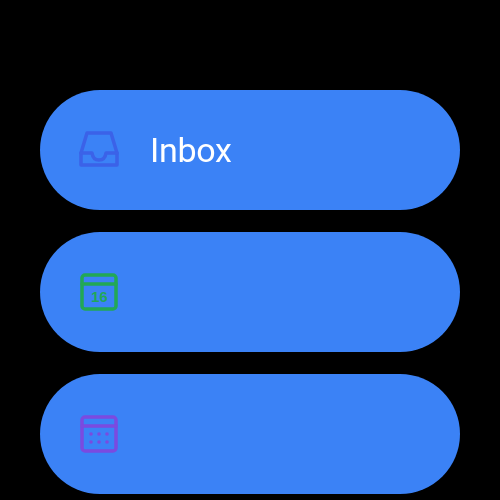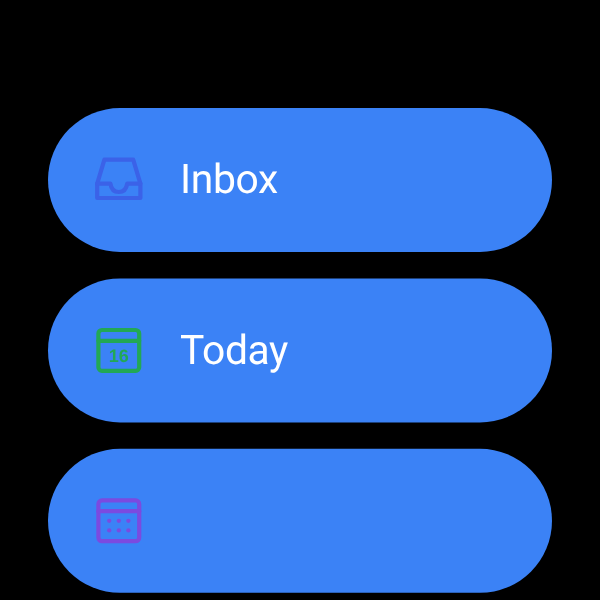--- a/index.html
+++ b/index.html
@@ -66,21 +66,20 @@
 </div>
 
 <div class="nav-item">
   <span class="icon-wrapper">
     <svg width="44" height="44" viewBox="0 0 44 44" fill="none" stroke="#22a855" stroke-width="3.5" stroke-linejoin="round" stroke-linecap="round">
       <rect x="5" y="6" width="34" height="34" rx="3"></rect>
       <line x1="5" y1="15" x2="39" y2="15"></line>
       <text x="22" y="33" text-anchor="middle" class="cal-num" stroke="none">16</text>
     </svg>
   </span>
-  <span class="nav-label">Today</span>
 </div>
 
 <div class="nav-item">
   <span class="icon-wrapper">
     <svg width="44" height="44" viewBox="0 0 44 44" fill="none" stroke="#7b4ae0" stroke-width="3.5" stroke-linejoin="round" stroke-linecap="round">
       <rect x="5" y="6" width="34" height="34" rx="3"></rect>
       <line x1="5" y1="15" x2="39" y2="15"></line>
       <circle cx="14" cy="23" r="1.8" fill="#7b4ae0" stroke="none"></circle>
       <circle cx="22" cy="23" r="1.8" fill="#7b4ae0" stroke="none"></circle>
       <circle cx="30" cy="23" r="1.8" fill="#7b4ae0" stroke="none"></circle>

